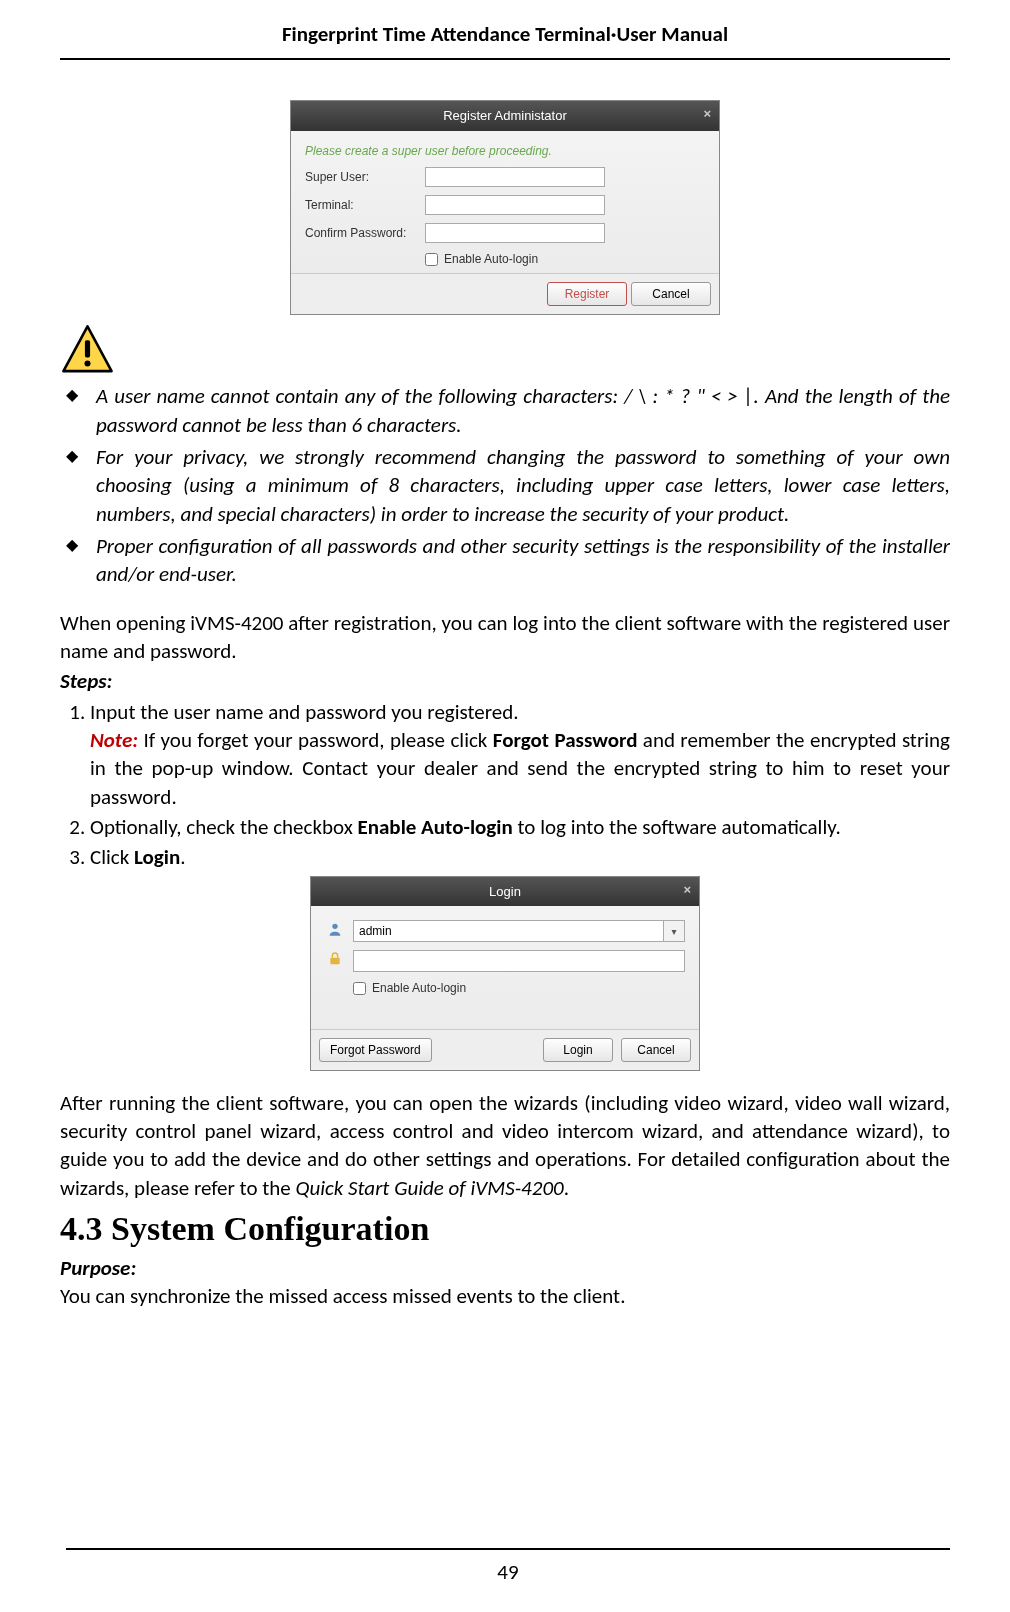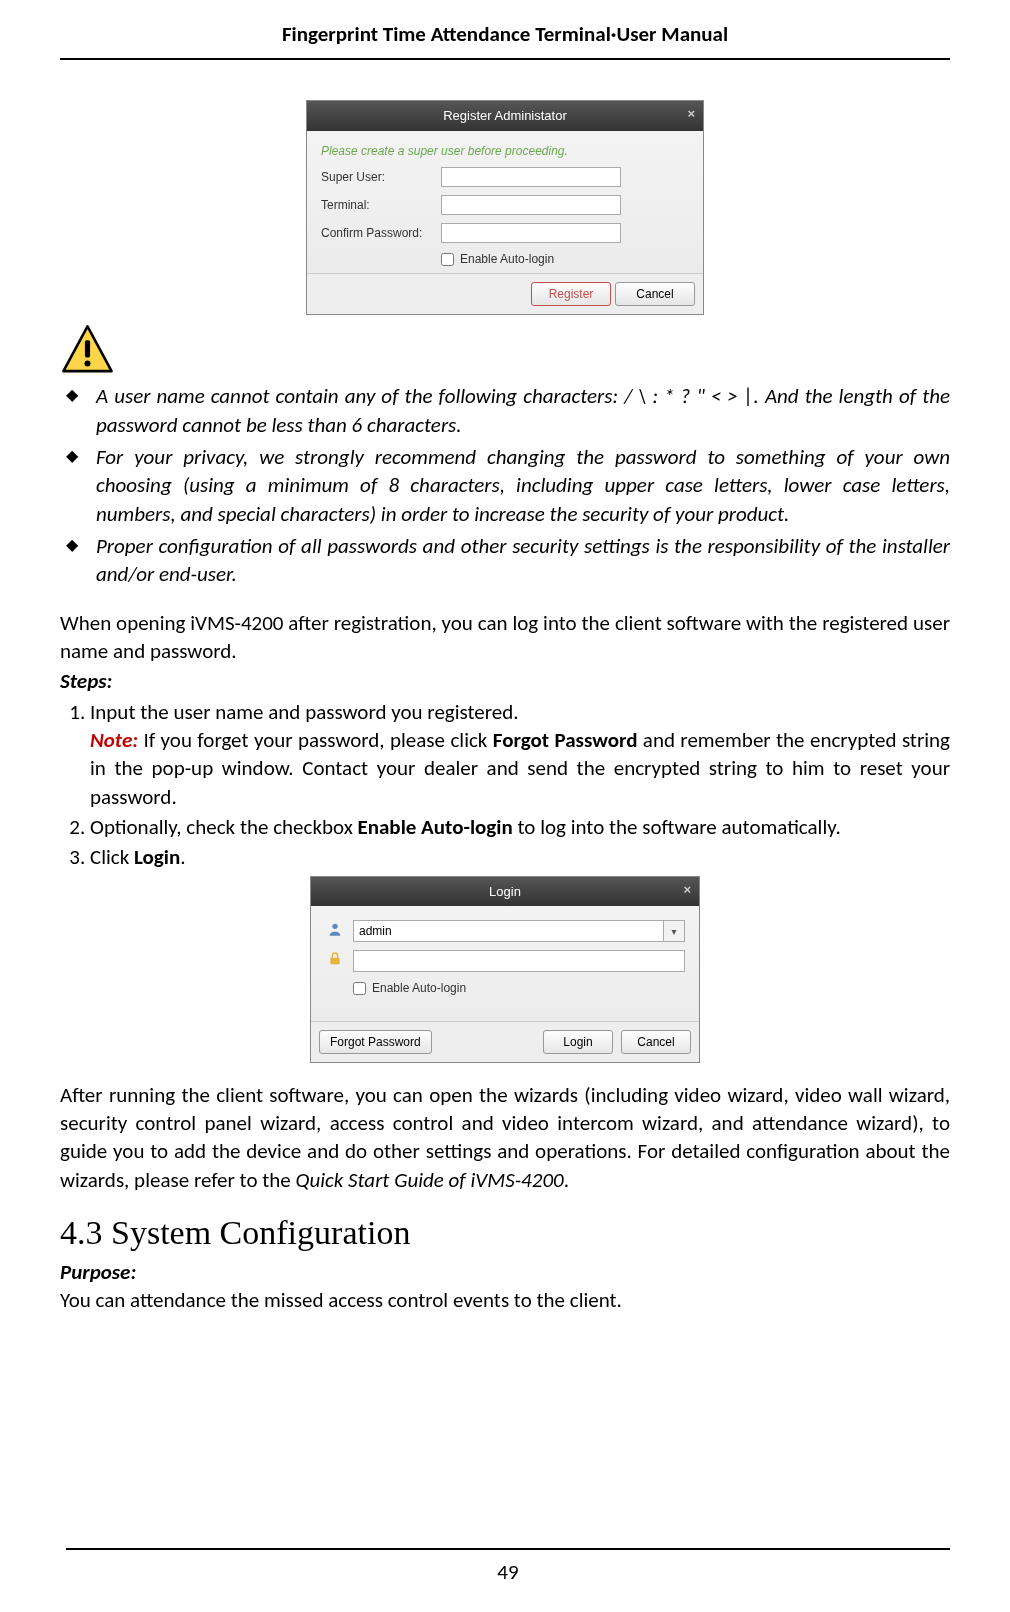--- a/index.html
+++ b/index.html
@@ -27,21 +27,21 @@
   .page-number { text-align: center; font-size: 21px; margin-top: 8px; }
 
   
   .dialog {
     margin: 0 auto 8px auto;
     border: 1px solid #888;
     background: linear-gradient(#f5f5f5, #e9e9e9);
     font-family: Arial, sans-serif;
     font-size: 13px;
   }
-  .dialog1 { width: 398px; }
+  .dialog1 { width: 430px; }
   .dialog-title {
     background: linear-gradient(#555, #333);
     color: #fff;
     font-size: 13px;
     padding: 6px 8px;
     display: flex;
     align-items: center;
     justify-content: center;
     position: relative;
   }
@@ -81,21 +81,21 @@
     font-size: 12px;
     background: linear-gradient(#fefefe, #e6e6e6);
     border: 1px solid #999;
     border-radius: 3px;
     cursor: pointer;
   }
   .btn.primary { color: #c0504d; border-color: #c0504d; }
 
   
   .dialog2 { width: 390px; margin-top: 4px; margin-bottom: 18px; }
-  .login-body { padding: 14px 14px 6px 14px; }
+  .login-body { padding: 14px 14px 14px 14px; }
   .login-row { display: flex; align-items: center; gap: 8px; margin-bottom: 8px; }
   .login-row .icon { width: 20px; text-align: center; font-size: 14px; }
   .login-row input { flex: 1; height: 22px; border: 1px solid #aaa; background:#fff; font-size: 12px; padding: 0 5px; }
   .login-combo { display:flex; flex:1; }
   .login-combo input { border-right:none; }
   .login-combo .dd { width:22px; height:22px; border:1px solid #aaa; background:#f2f2f2; display:flex; align-items:center; justify-content:center; font-size:10px; color:#555; cursor:pointer;}
   .login-chk { margin-left: 28px; display:flex; align-items:center; gap:6px; font-size:12px; color:#333; margin-bottom:18px;}
   .login-footer { border-top:1px solid #ccc; background:#eee; padding:8px; display:flex; gap:8px; align-items:center;}
   .login-footer .spacer { flex:1; }
   .btn.small { min-width:70px; }
@@ -124,22 +124,22 @@
   ol.steps > li { margin-bottom: 2px; text-align: justify; }
   .note-lbl { color: #c00000; font-style: italic; font-weight: bold; }
   .bold { font-weight: bold; }
   .ital { font-style: italic; margin-top: 12px; }
 
   .after-para { text-align: justify; margin-top: 4px; }
 
   h2.section {
     font-family: "Times New Roman", serif;
     font-size: 34px;
-    font-weight: normal;
-    margin-top: 16px;
+    font-weight: bold;
+    margin-top: 4px;
   }
   .purpose-lbl { font-style: italic; font-weight: bold; margin-top: 2px; }
   .purpose-text { margin-bottom: 10px; }
 
   .footer-block {
     position: absolute;
     bottom: 26px;
     left: 66px; right: 60px;
   }
 </style>
@@ -250,20 +250,20 @@
       <button class="btn small">Cancel</button>
     </div>
   </div>
 
   <p class="after-para">
     <span>After running the client software, you can open the wizards (including video wizard, video wall wizard, security control panel wizard, access control and video intercom wizard, and attendance wizard), to guide you to add the device and do other settings and operations. For detailed configuration about the wizards, please refer to the </span><span class="ital">Quick Start Guide of iVMS-4200</span><span>.</span>
   </p>
 
   <h2 class="section">4.3  System Configuration</h2>
   <div class="purpose-lbl">Purpose:</div>
-  <div class="purpose-text">You can attendance the missed access control events to the client.</div>
+  <div class="purpose-text">You can synchronize the missed access missed events to the client.</div>
 
 </div>
 
 <div class="footer-block">
   <hr class="footer-rule">
   <div class="page-number">49</div>
 </div>
 
 </body></html>

